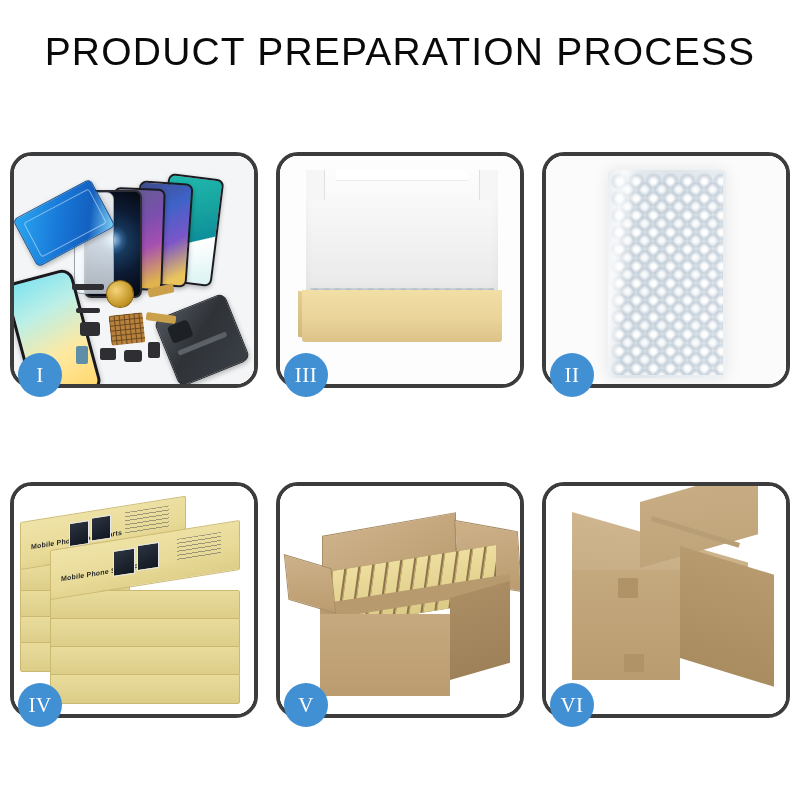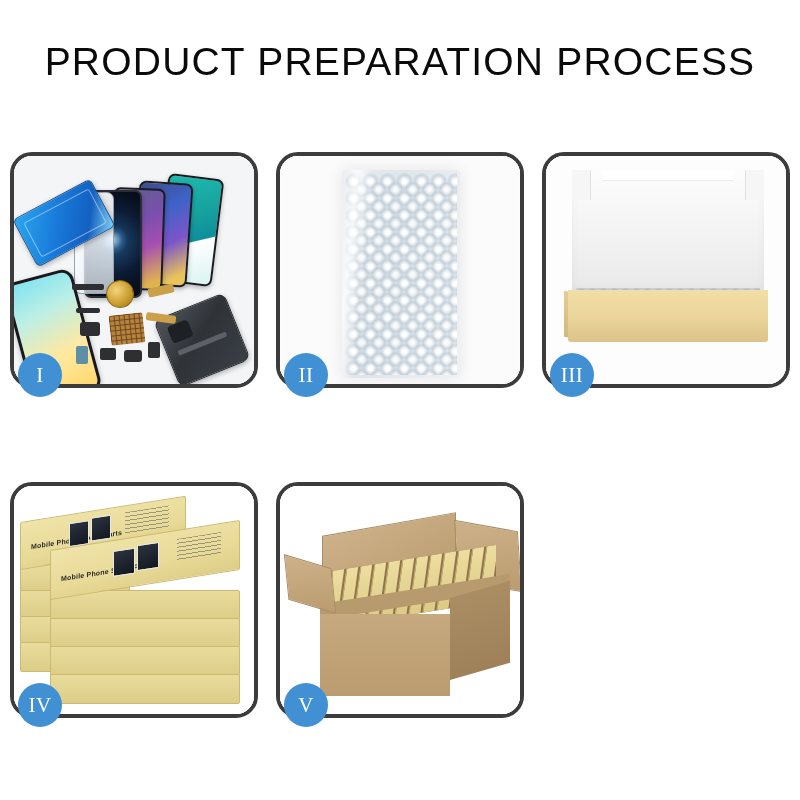--- a/index.html
+++ b/index.html
@@ -21,21 +21,21 @@
     height: 800px;
     position: relative;
     box-sizing: border-box;
   }
 
   
   .header {
     position: absolute;
     top: 0; left: 0; right: 0;
     text-align: center;
-    padding-top: 42px;
+    padding-top: 32px;
   }
   .title {
     font-family: "Liberation Sans", sans-serif;
     font-size: 39px;
     font-weight: 400;
     letter-spacing: 1.2px;
     color: #0a0a0a;
     line-height: 1.05;
     margin: 0;
     white-space: nowrap;
@@ -452,48 +452,48 @@
           <div class="flex-strip" style="left:134px;top:130px;width:26px;height:9px;transform:rotate(-12deg);"></div>
           <div class="flex-strip" style="left:132px;top:158px;width:30px;height:8px;transform:rotate(8deg);"></div>
           <div class="chip" style="left:62px;top:190px;width:12px;height:18px;border-radius:2px;background:#5d8fa8;"></div>
         </div>
       </div>
       <div class="badge">I</div>
     </div>
 
     <div class="panel">
       <div class="panel-inner">
-        <div class="scene p2-bg">
-          <div class="pack-edge-l"></div>
-          <div class="bubble-pack">
-            <div class="bubbles"></div>
-            <div class="bubbles2"></div>
-            <div class="bubble-sheen"></div>
-          </div>
-          <div class="pack-edge-r"></div>
-        </div>
-      </div>
-      <div class="badge">II</div>
-    </div>
-
-    <div class="panel">
-      <div class="panel-inner">
         <div class="scene p3-bg">
           <div class="lid">
             <div class="lid-lip"></div>
           </div>
           <div class="box3-flapL"></div>
           <div class="box3-flapR"></div>
           <div class="box3-inner">
             <div class="bub"></div>
           </div>
           <div class="box3-body"></div>
         </div>
       </div>
       <div class="badge">III</div>
+    </div>
+
+    <div class="panel">
+      <div class="panel-inner">
+        <div class="scene p2-bg">
+          <div class="pack-edge-l"></div>
+          <div class="bubble-pack">
+            <div class="bubbles"></div>
+            <div class="bubbles2"></div>
+            <div class="bubble-sheen"></div>
+          </div>
+          <div class="pack-edge-r"></div>
+        </div>
+      </div>
+      <div class="badge">II</div>
     </div>
 
     <div class="panel">
       <div class="panel-inner">
         <div class="scene p4-bg">
           <div class="stack">
 
             <div class="sbox sbox-side" style="left:6px;  top:78px;  width:108px; height:26px;"></div>
             <div class="sbox sbox-side" style="left:6px;  top:104px; width:108px; height:26px;"></div>
             <div class="sbox sbox-side" style="left:6px;  top:130px; width:108px; height:26px;"></div>
@@ -547,15 +547,30 @@
           </div>
           <div class="carton-rim"></div>
           <div class="flap flap-left"></div>
           <div class="carton-side"></div>
           <div class="carton-front"></div>
         </div>
       </div>
       <div class="badge">V</div>
     </div>
 
+    <div class="panel">
+      <div class="panel-inner">
+        <div class="scene p6-bg">
+          <div class="c6-tape"></div>
+          <div class="c6-top"></div>
+          <div class="c6-top2"></div>
+          <div class="c6-seam"></div>
+          <div class="c6-right"></div>
+          <div class="c6-front"></div>
+          <div class="c6-tab" style="left:72px; top:92px; width:20px; height:20px;"></div>
+          <div class="c6-tab" style="left:78px; top:168px; width:20px; height:18px;"></div>
+        </div>
+      </div>
+      <div class="badge">VI</div>
+    </div>
 
   </div>
 </div>
 
 </body></html>

